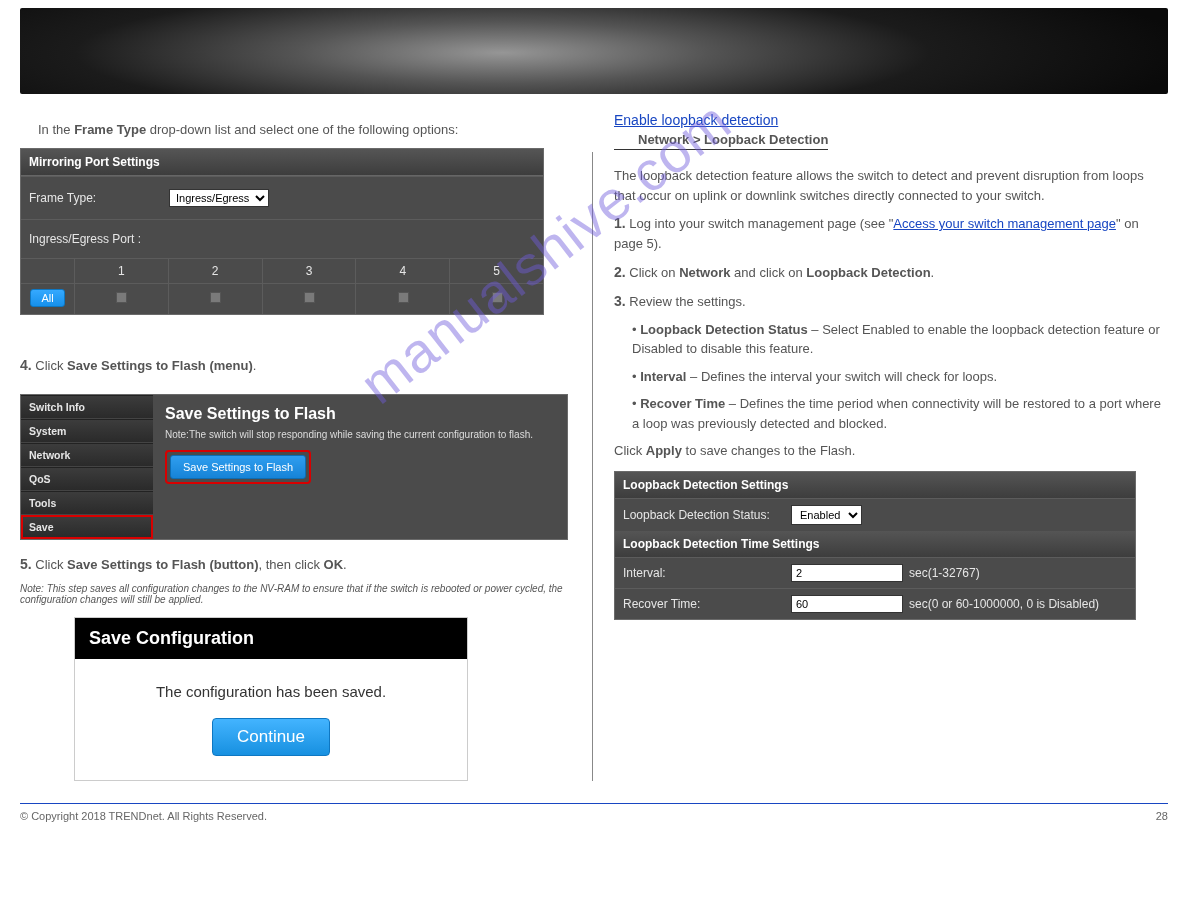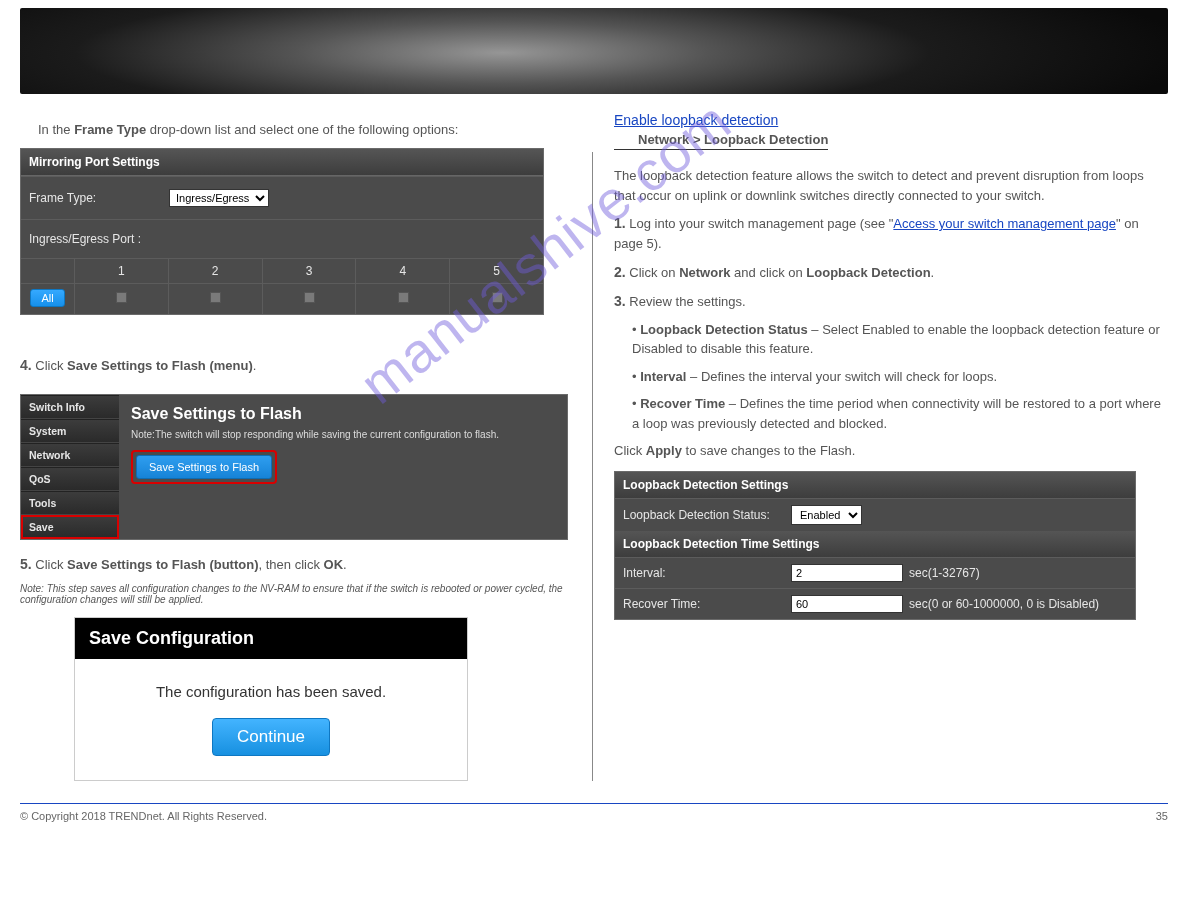--- a/index.html
+++ b/index.html
@@ -117,21 +117,21 @@
   }
 
   
   .save-ui {
     width: 548px;
     display: flex;
     margin-top: 18px;
     border: 1px solid #6a6a6a;
   }
   .save-nav {
-    width: 98px;
+    width: 132px;
     background: #84cc16;
     color: #e6e6e6;
     font-size: 10.5px;
     font-weight: bold;
   }
   .save-nav .nitem {
     padding: 5px 8px;
     border-bottom: 1px solid #444;
     border-top: 1px solid #222;
     background: linear-gradient(#3c3c3c, #2a2a2a);
@@ -374,16 +374,16 @@
         </div>
       </div>
 
     </div>
 
   </div>
 
   <hr class="foot">
   <div class="footer">
     <span>© Copyright 2018 TRENDnet. All Rights Reserved.</span>
-    <span>35</span>
+    <span>28</span>
   </div>
 
 </div>
 
 </body></html>

